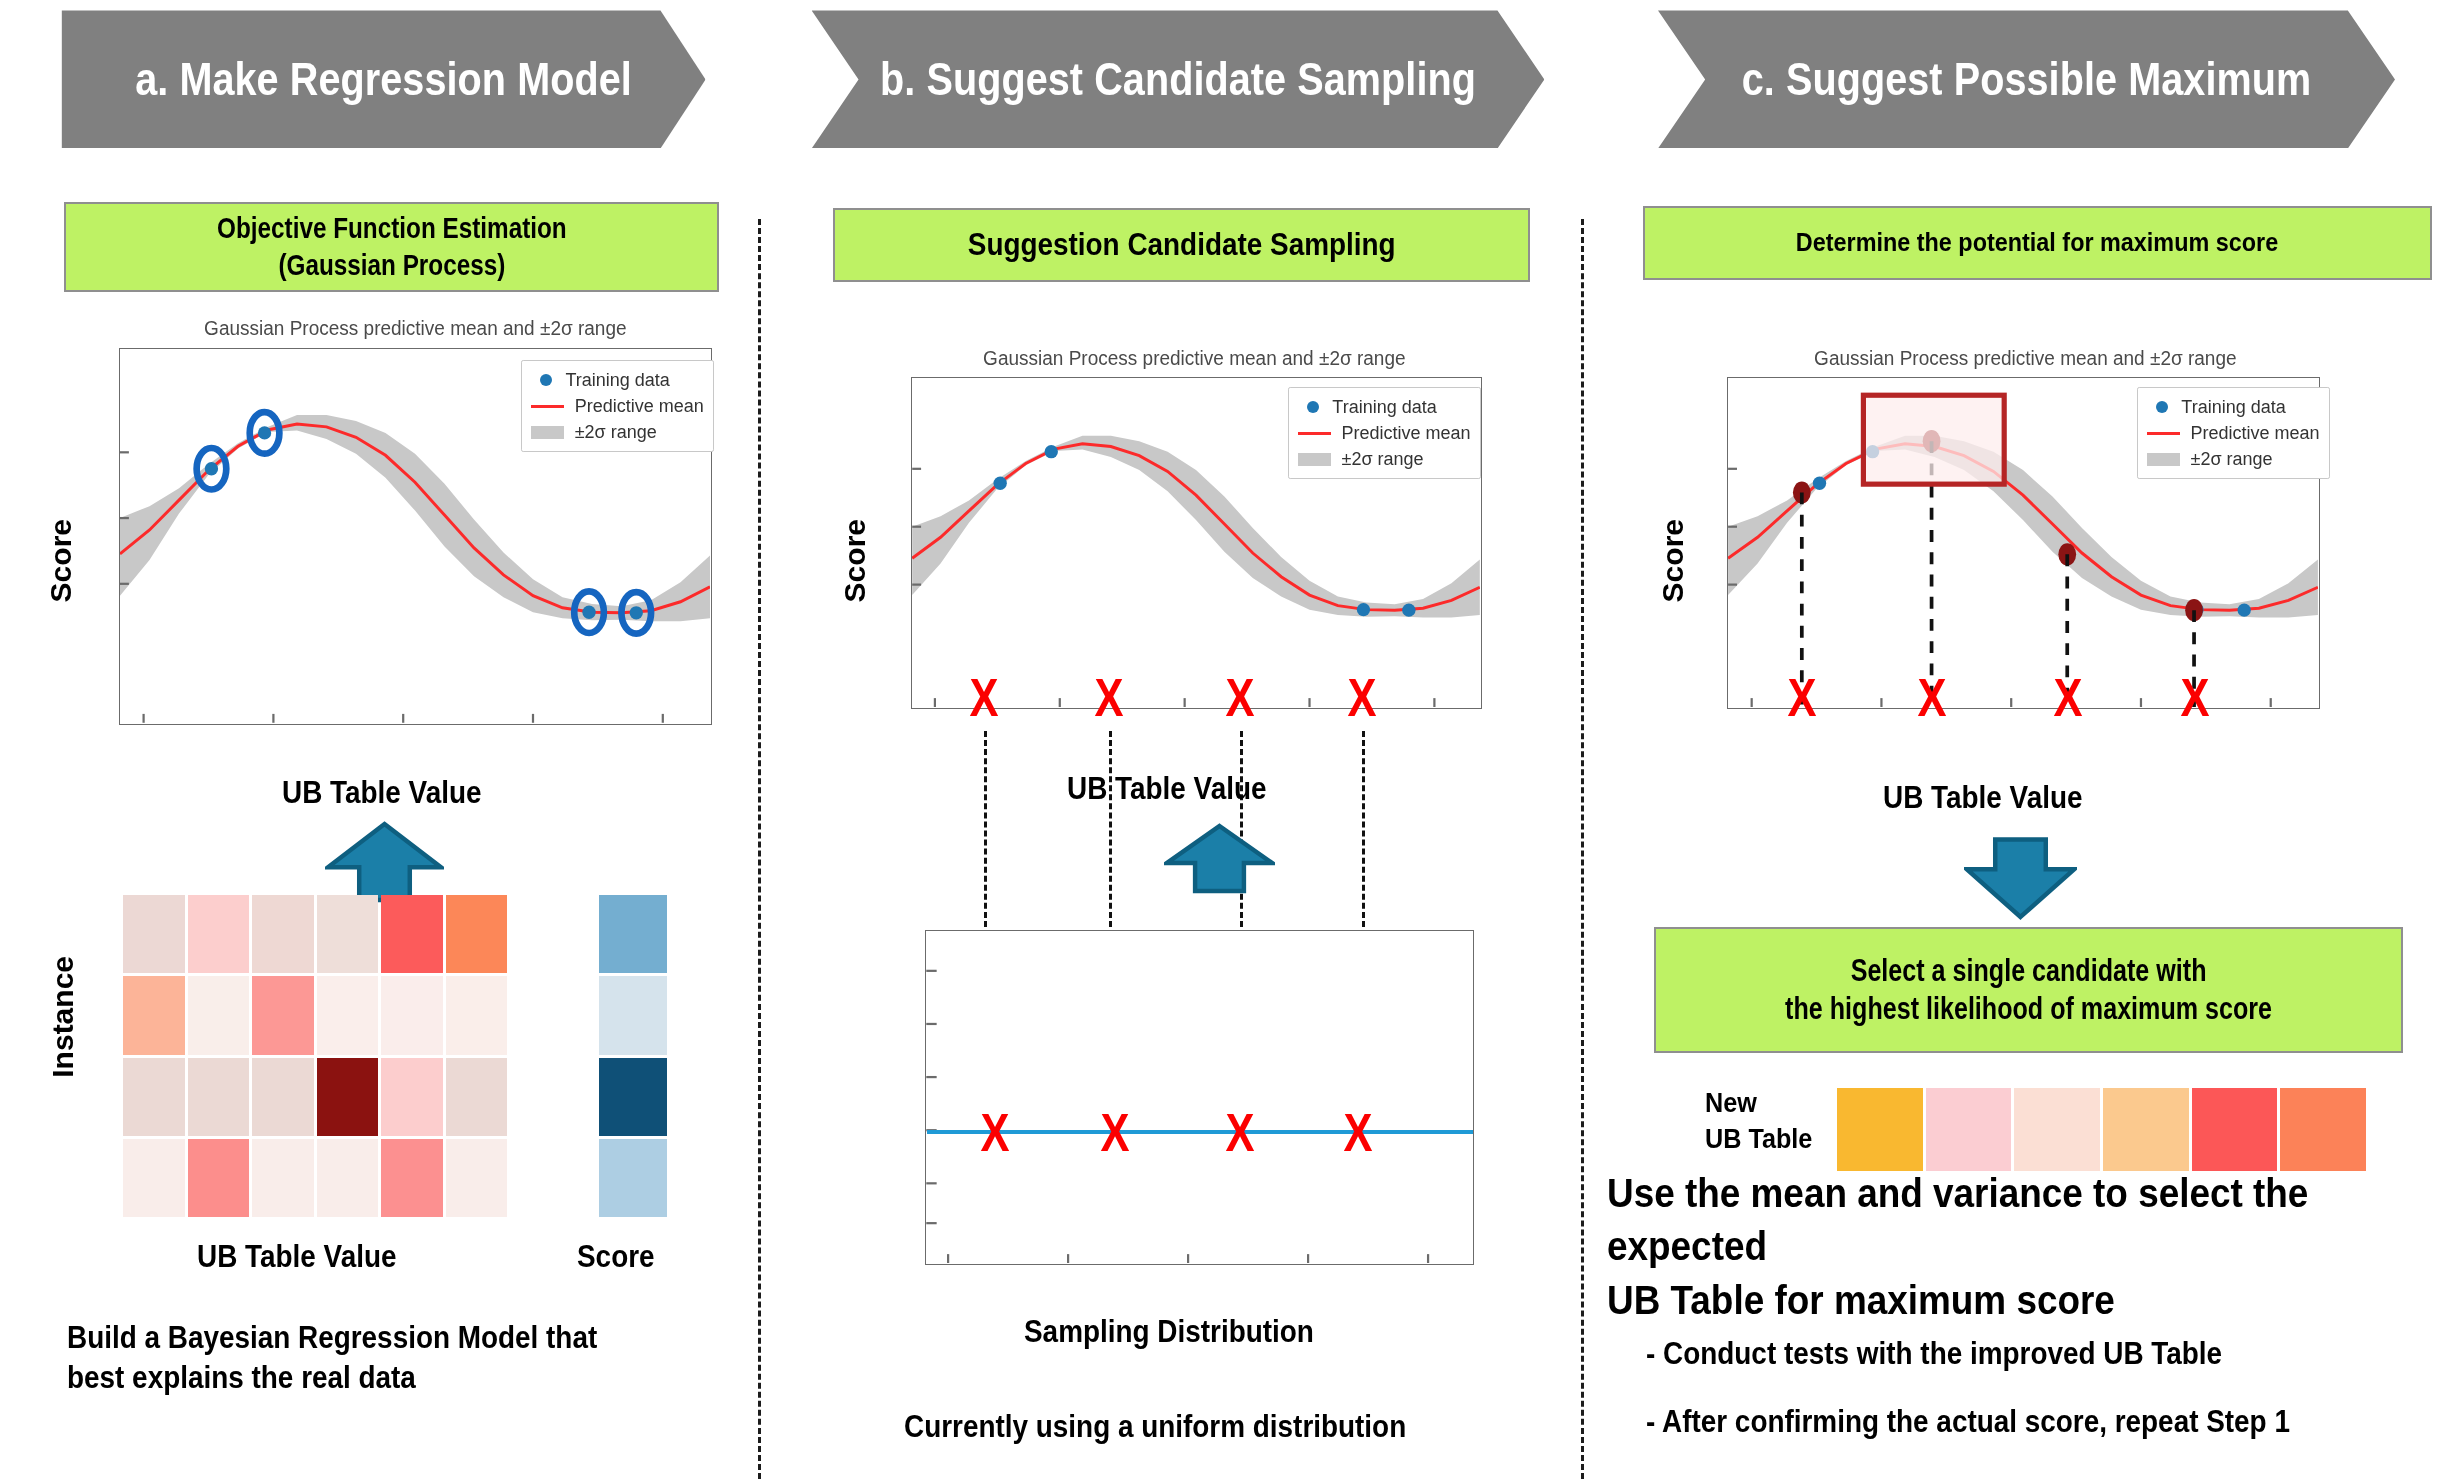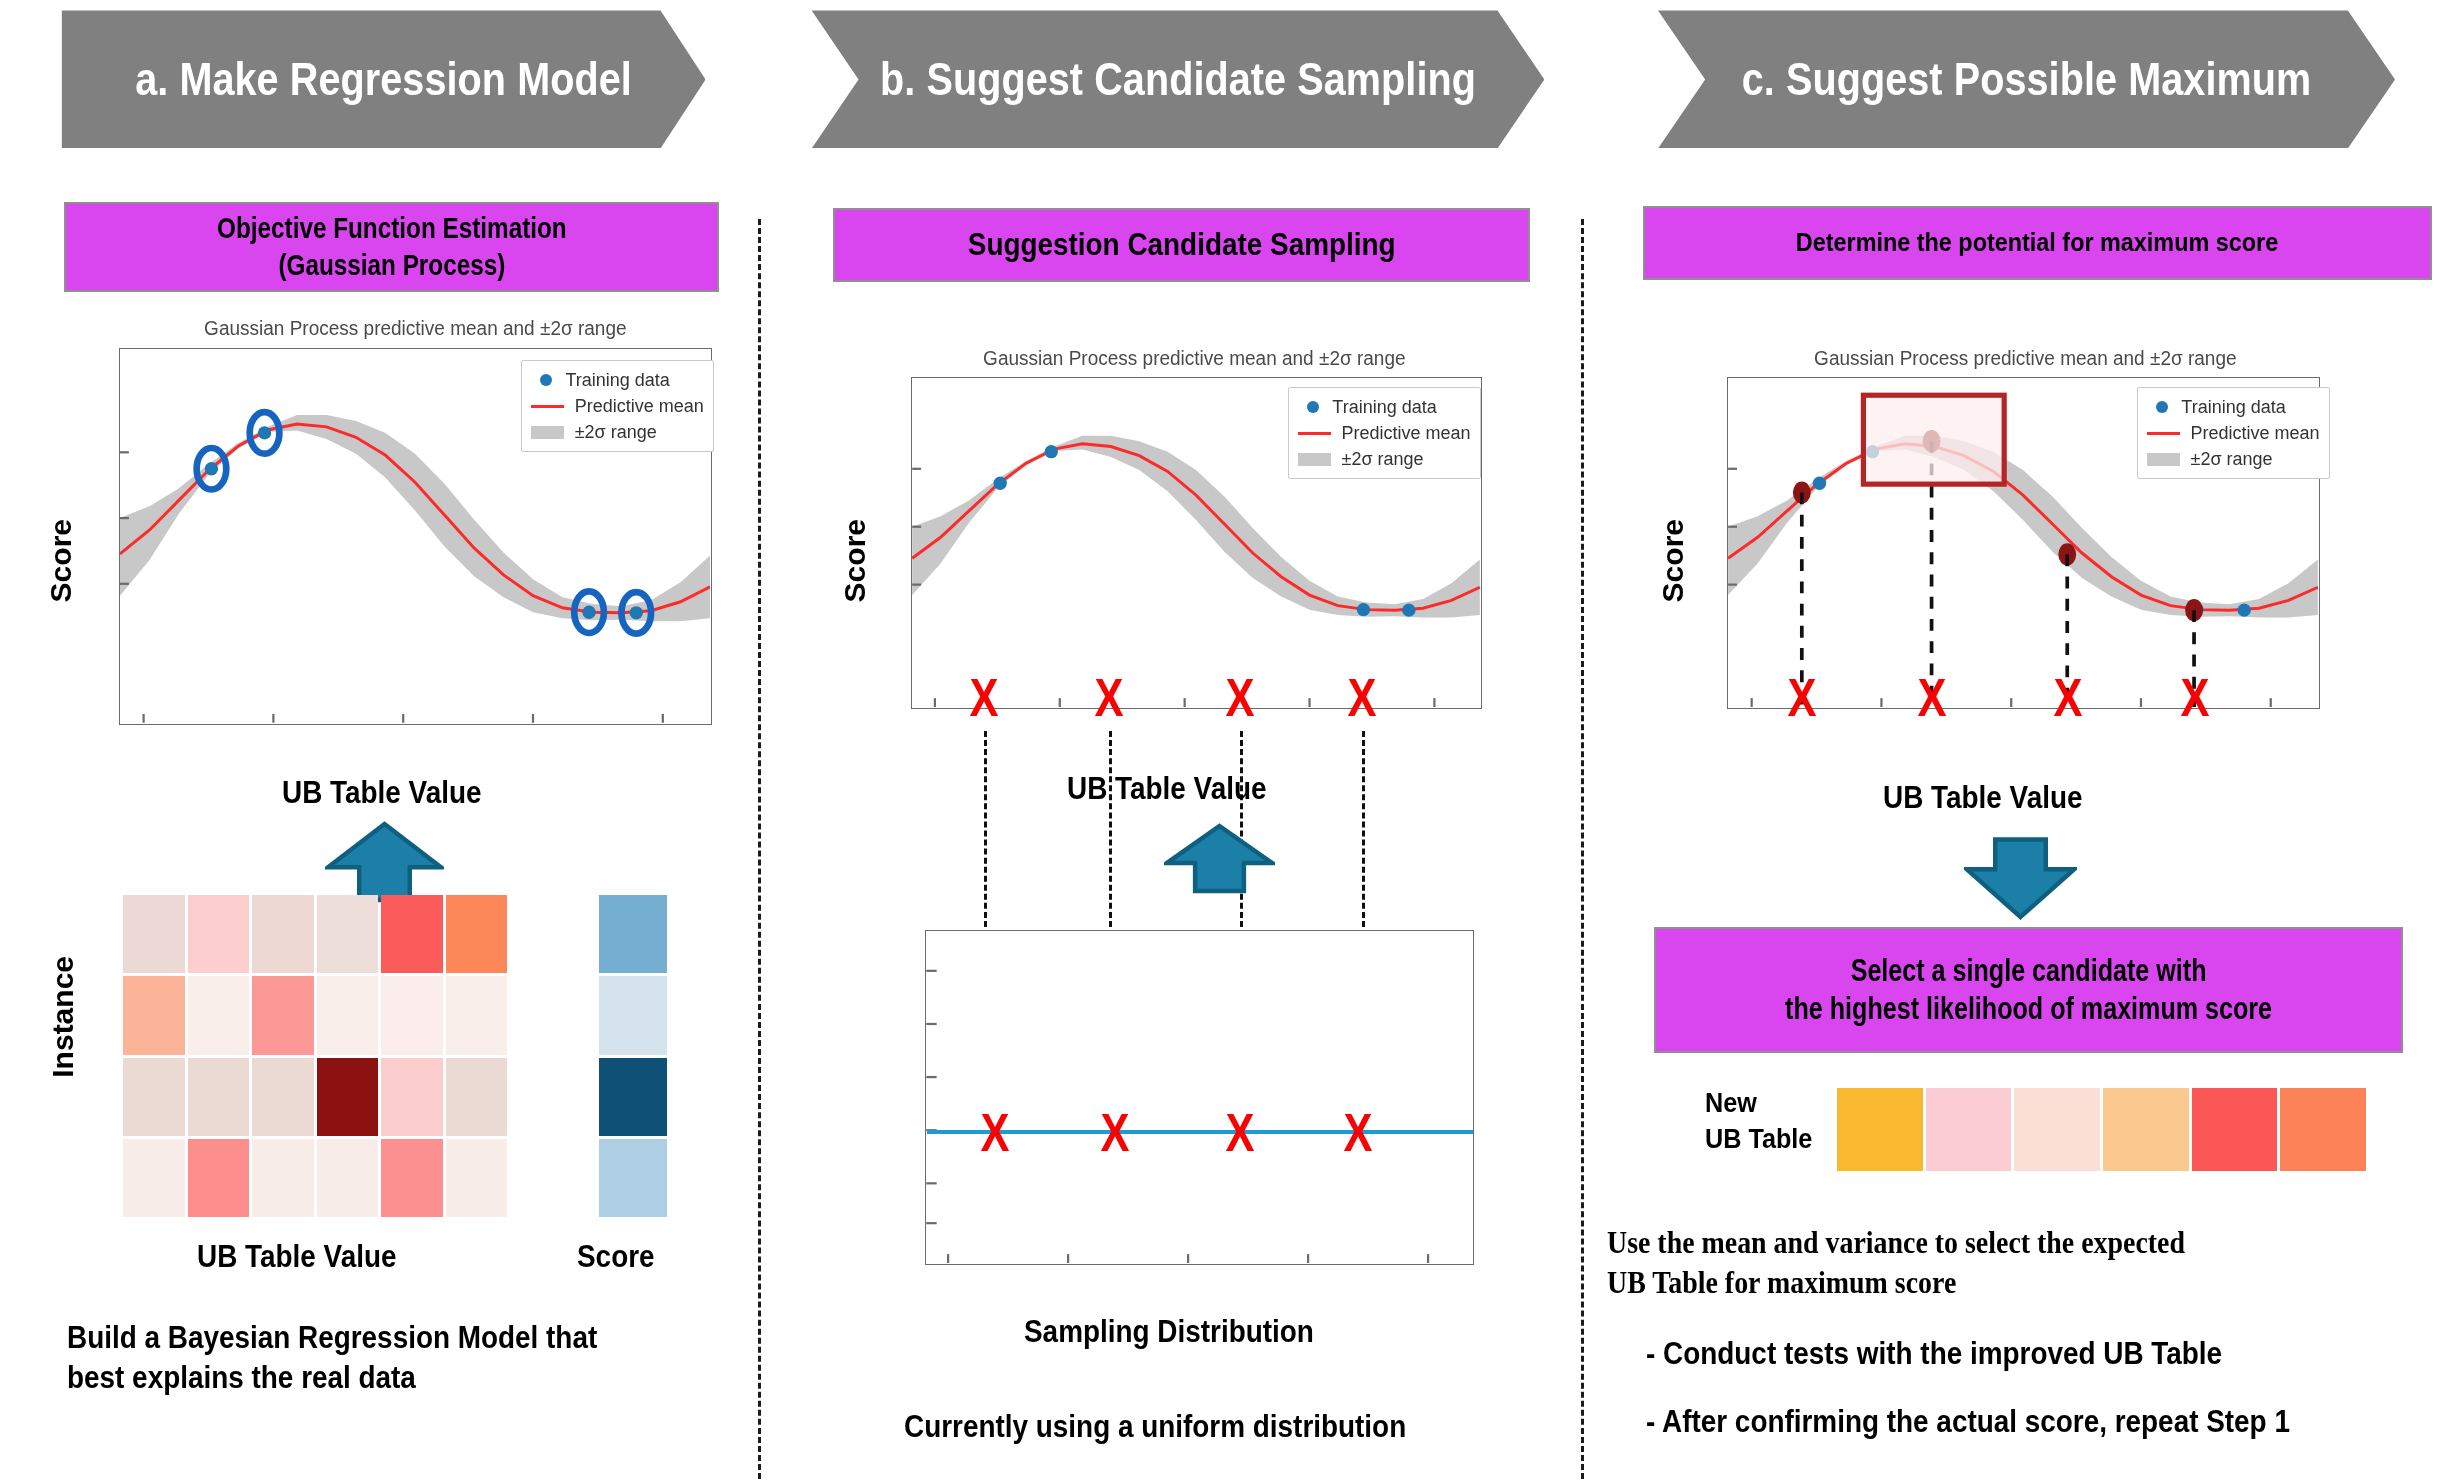--- a/index.html
+++ b/index.html
@@ -17,21 +17,21 @@
      clip-path:polygon(0 0, 93% 0, 100% 50%, 93% 100%, 0 100%);}
   #chev-b{left:752px;width:852px;
      clip-path:polygon(0 0, 93.6% 0, 100% 50%, 93.6% 100%, 0 100%, 6.4% 50%);}
   #chev-c{left:1598px;width:857px;
      clip-path:polygon(0 0, 93.6% 0, 100% 50%, 93.6% 100%, 0 100%, 6.4% 50%);}
 
   
   .divider{position:absolute;width:0;border-left:3.7px dashed #1c1c1c;top:219px;height:1260px;}
 
   
-  .titlebox{position:absolute;border:2.2px solid #8f8f8f;background:#d946ef;
+  .titlebox{position:absolute;border:2.2px solid #8f8f8f;background:#bef264;
       display:flex;align-items:center;justify-content:center;text-align:center;
       font-weight:bold;color:#000;line-height:1.22;box-sizing:border-box;}
   .titlebox span{display:block;transform:scaleX(.9);transform-origin:center;}
 
   .caption{position:absolute;font-weight:bold;line-height:1.30;color:#000;}
   .caption span{display:inline-block;transform:scaleX(.9);transform-origin:left center;}
 
   .axlabel{position:absolute;font-weight:bold;color:#000;}
   .axlabel span{display:inline-block;transform:scaleX(.9);transform-origin:left center;}
 
@@ -386,21 +386,21 @@
 <div class="hm" id="newtable-c" style="left:1837px;top:1088px;width:529px;height:83px;
             grid-template-columns:repeat(6,1fr);grid-template-rows:1fr;">
     <div style="background: rgb(249, 184, 48);"></div>
     <div style="background: rgb(251, 205, 210);"></div>
     <div style="background: rgb(251, 223, 212);"></div>
     <div style="background: rgb(251, 201, 142);"></div>
     <div style="background: rgb(252, 87, 87);"></div>
     <div style="background: rgb(252, 130, 88);"></div>
   </div>
 
-<div class="caption" style="left:1607px;top:1223px;width:845px;font-size:31px;font-family:Liberation Serif, serif;">
+<div class="caption" style="left:1607px;top:1167px;width:845px;font-size:41px;">
   <span>Use the mean and variance to select the expected</span><br>
   <span>UB Table for maximum score</span>
 </div>
 
 <div class="caption" style="left:1646px;top:1334px;font-size:31px;">
   <span>- Conduct tests with the improved UB Table</span>
 </div>
 <div class="caption" style="left:1646px;top:1402px;font-size:31px;">
   <span>- After confirming the actual score, repeat Step 1</span>
 </div>

